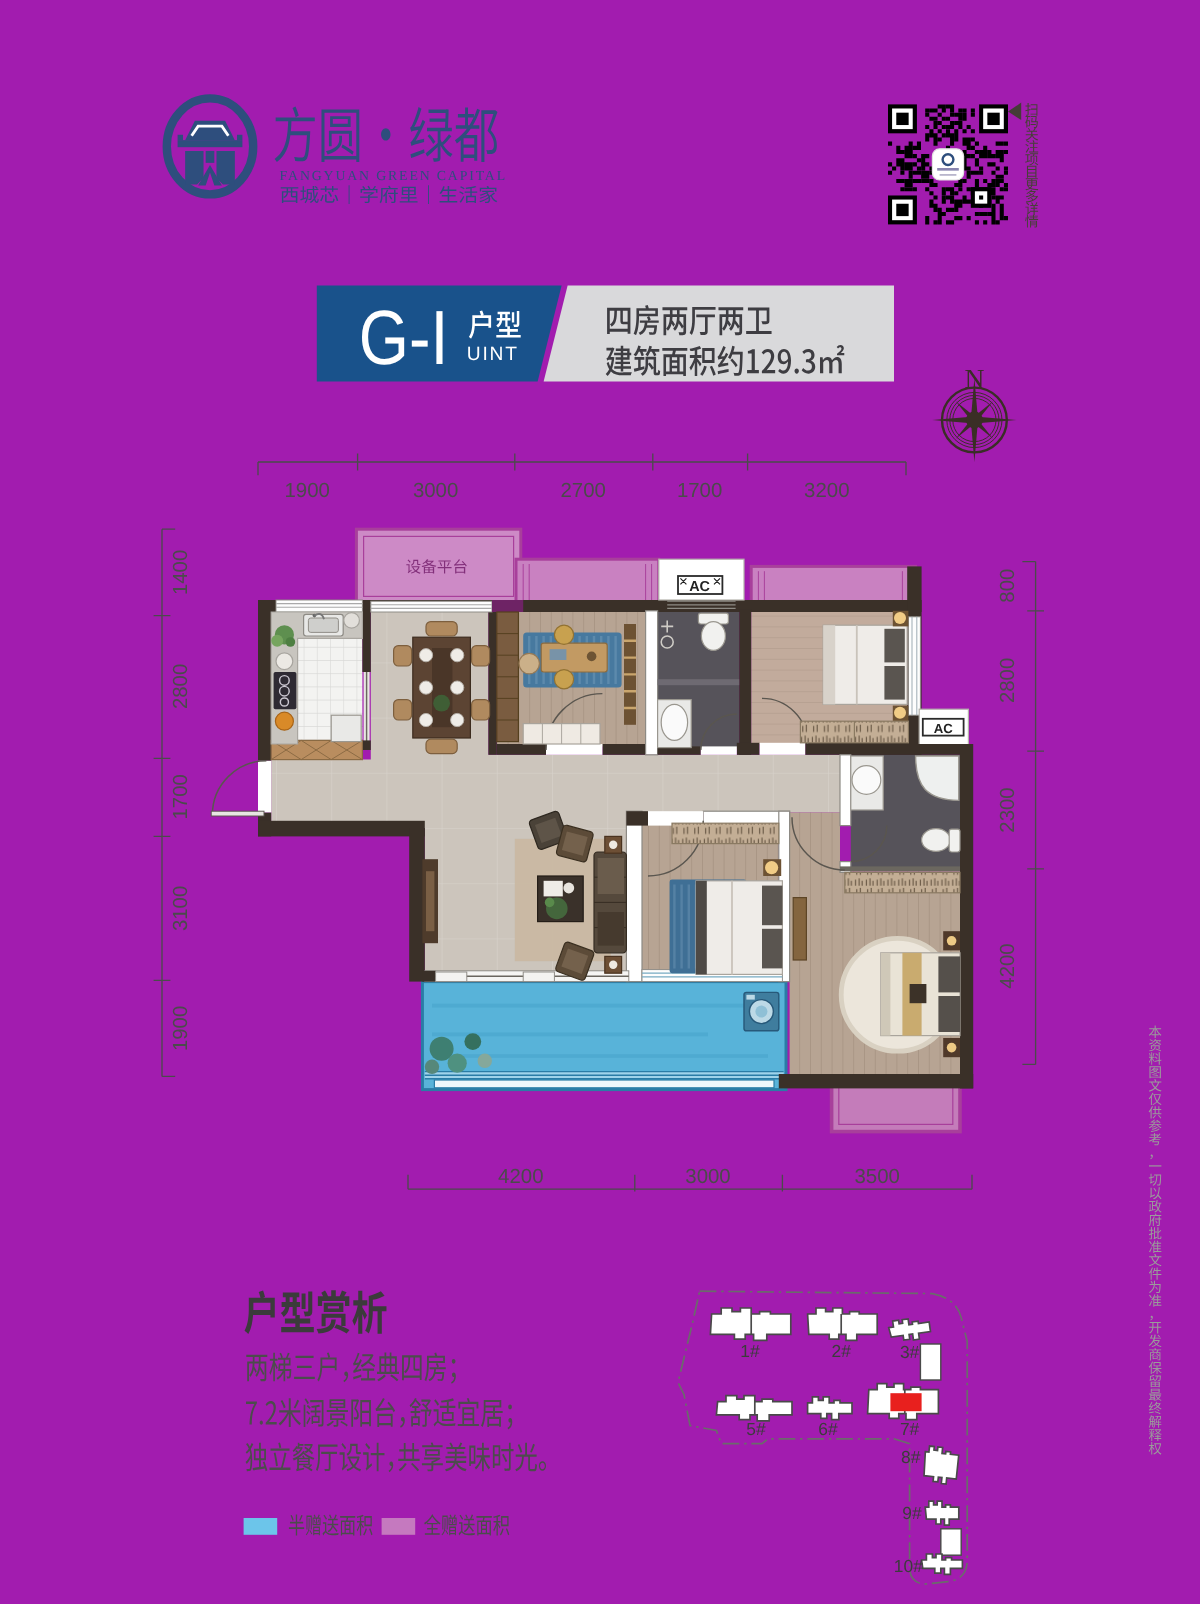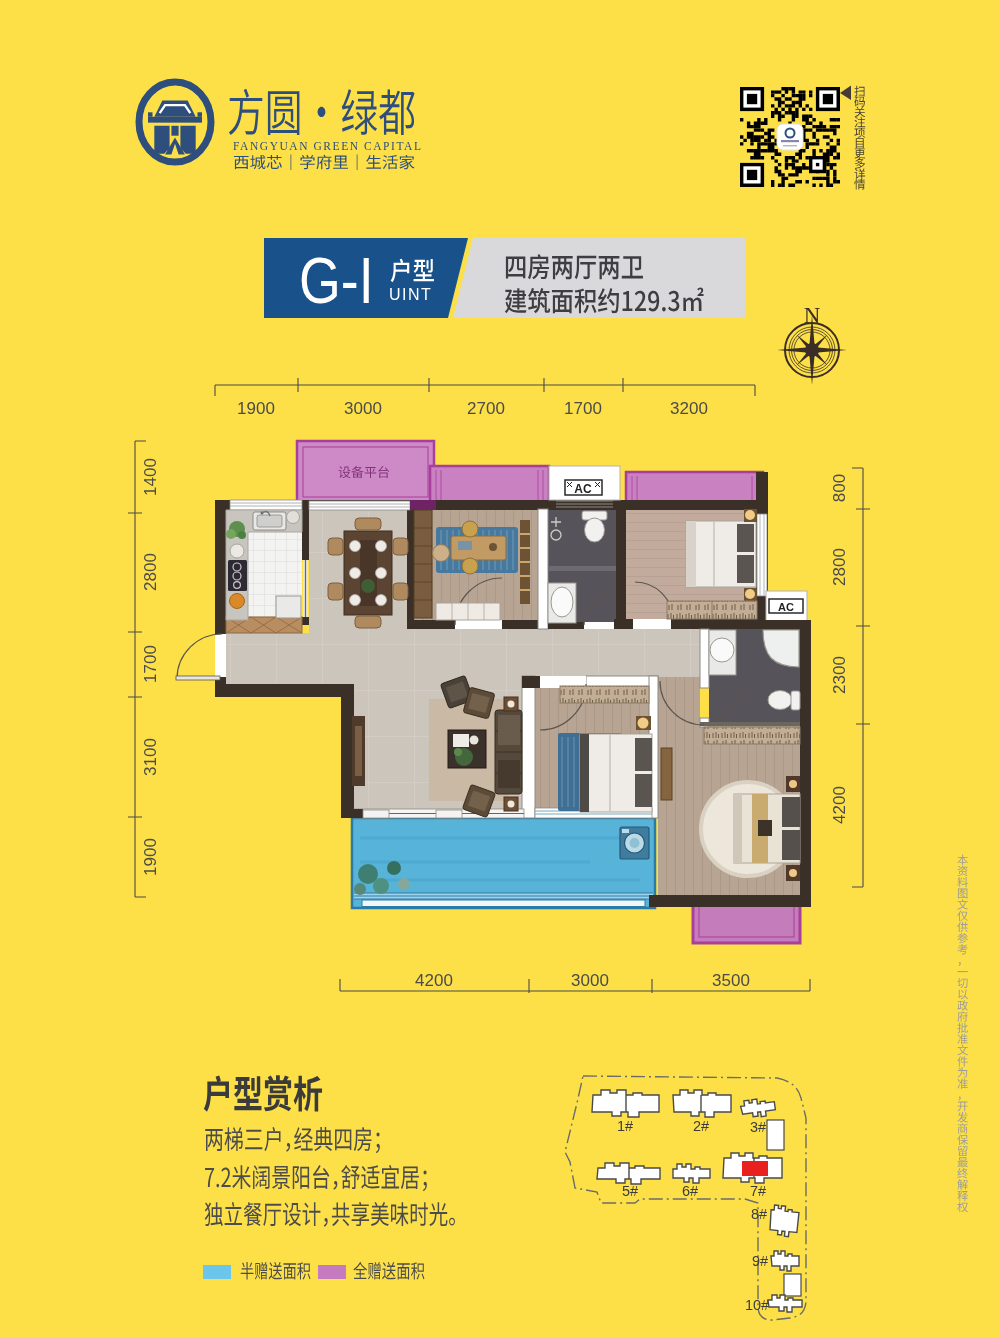--- a/index.html
+++ b/index.html
@@ -1,14 +1,14 @@
 <!DOCTYPE html>
 <html><head><meta charset="utf-8"><title>G-I</title><style>
 html,body{margin:0;padding:0;background:#fff;}
-#page{position:relative;width:1000px;height:1337px;overflow:hidden;font-family:"Liberation Sans",sans-serif;background:#fde047;}
+#page{position:relative;width:1000px;height:1337px;overflow:hidden;font-family:"Liberation Sans",sans-serif;background:#a21caf;}
 </style></head>
 <body>
 <div id="page">
 
 <svg width="1000" height="1337" viewBox="0 0 1000 1337">
 
 <g>
 <ellipse cx="175" cy="122" rx="36" ry="40" fill="none" stroke="#2e4e7d" stroke-width="7"></ellipse>
 <g transform="translate(175,124) scale(0.9) translate(-175,-124)">
 <path d="M152,116 L161,98 L189,98 L198,116 Z" fill="#2e4e7d"></path>

